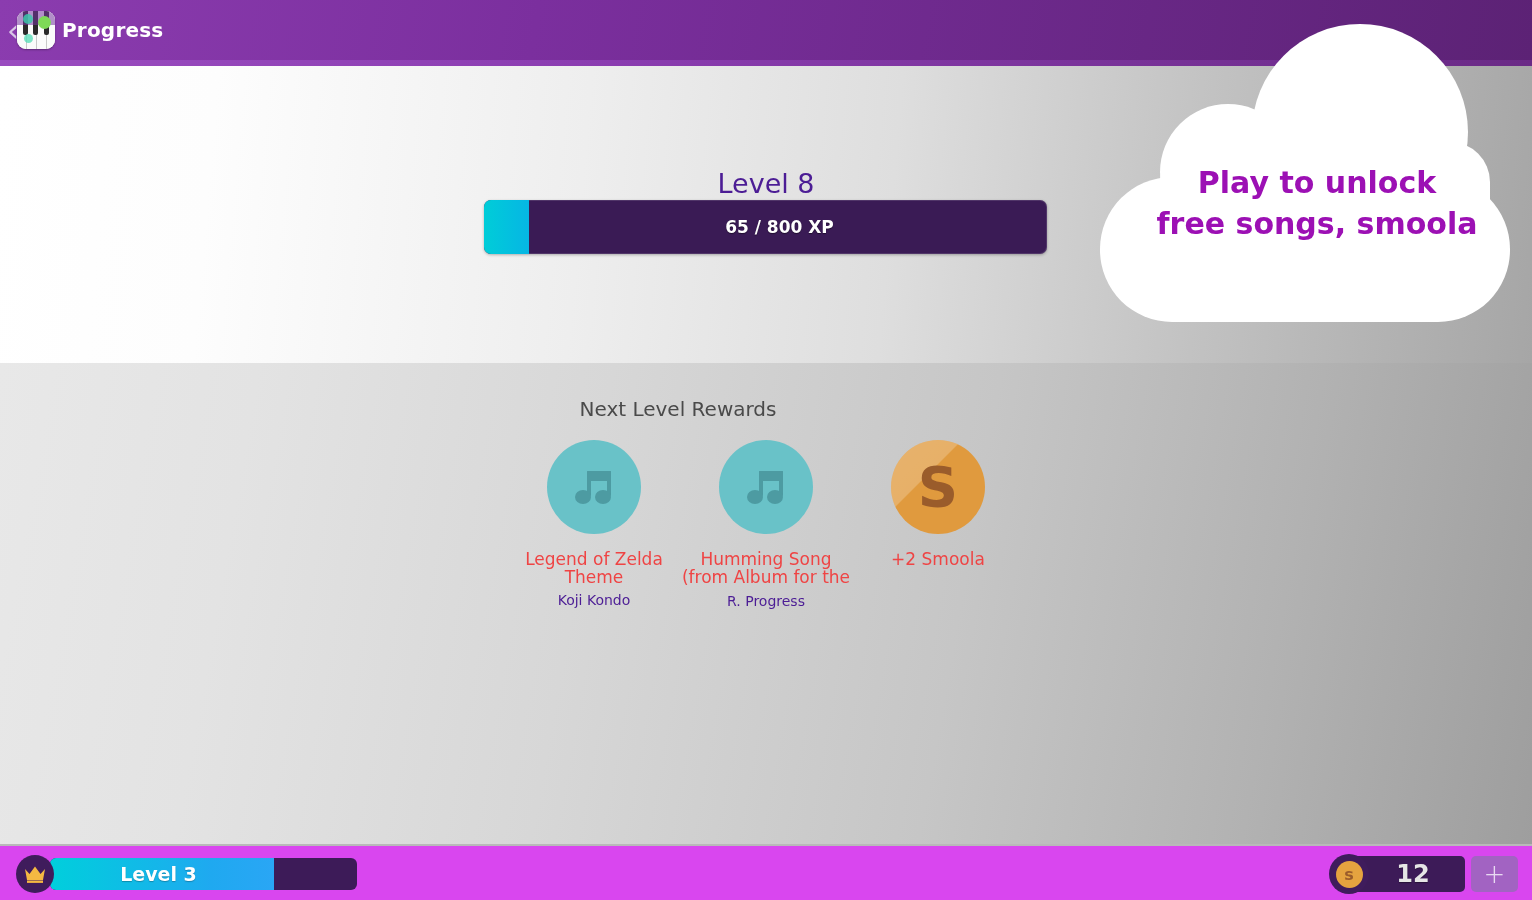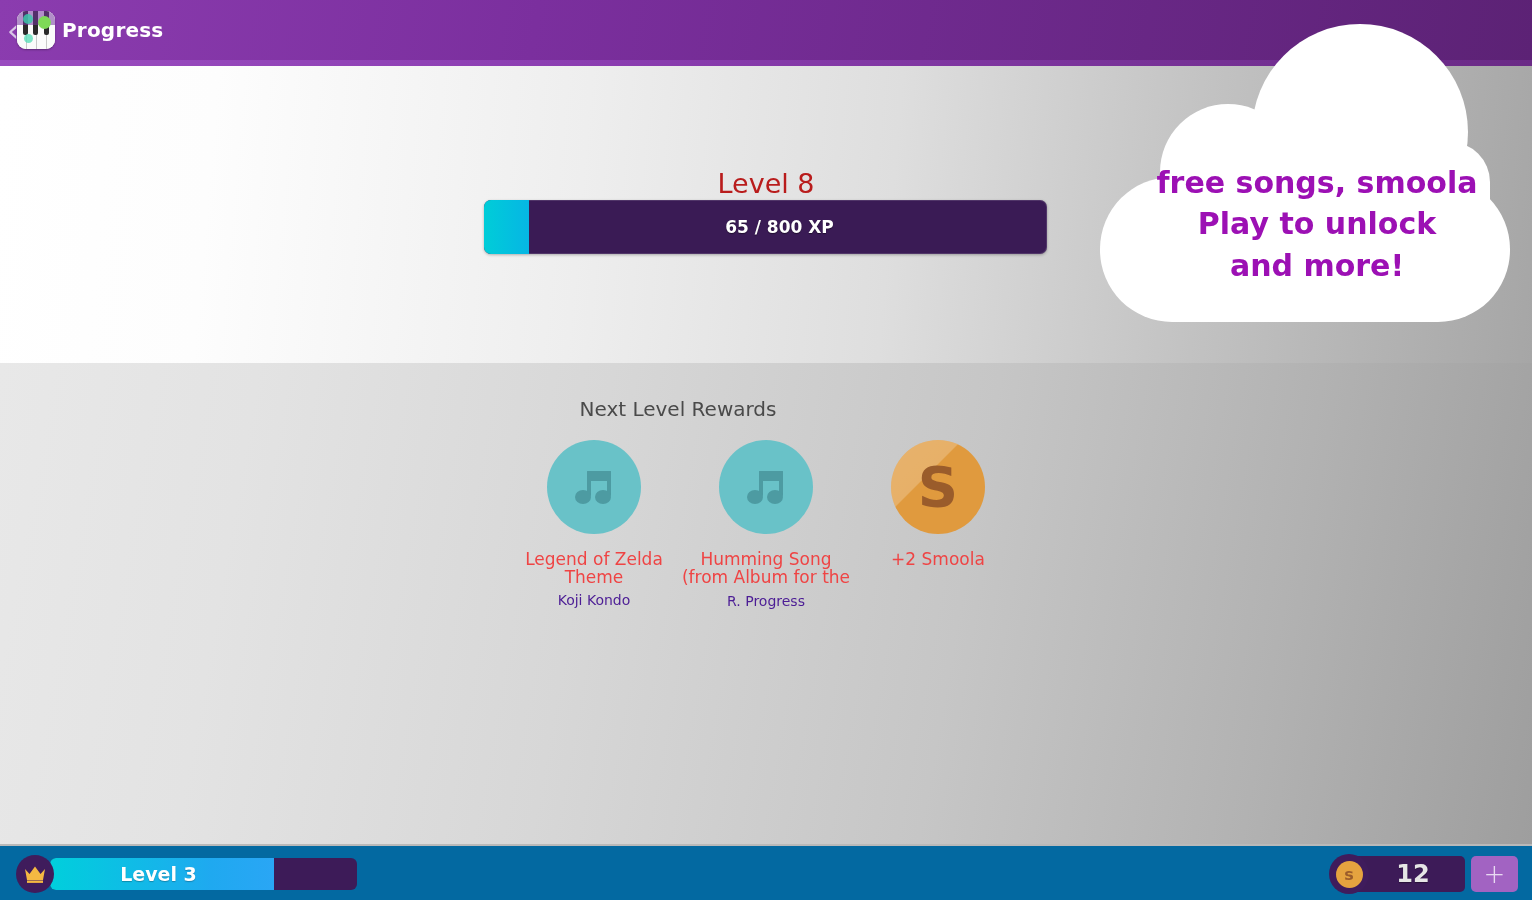--- a/index.html
+++ b/index.html
@@ -66,21 +66,21 @@
 
   
   #panel-top {
     position: absolute; top: 66px; left: 0;
     width: 1532px; height: 297px;
     background: linear-gradient(95deg, #ffffff 0%, #fdfdfd 14%, #eeeeee 38%, #dedede 58%, #c2c2c2 78%, #a6a6a6 100%);
   }
   #level-title {
     position: absolute; top: 168px; left: 0; width: 1532px;
     text-align: center;
-    font-size: 27px; color: #b91c1c;
+    font-size: 27px; color: #4c1d95;
     font-family: "DejaVu Sans", sans-serif;
   }
   #xp-bar {
     position: absolute; top: 200px; left: 484px;
     width: 563px; height: 54px;
     border-radius: 7px;
     background: #3a1b55;
     box-shadow: 0 1px 3px rgba(0,0,0,.28), inset 0 0 0 1px rgba(255,255,255,.12);
     overflow: hidden;
   }
@@ -172,21 +172,21 @@
     font-size: 30px;
     font-weight: bold;
     line-height: 1.38;
     font-family: "DejaVu Sans", sans-serif;
   }
 
   
   #bottom-bar {
     position: absolute; bottom: 0; left: 0;
     width: 1532px; height: 56px;
-    background: #0369a1;
+    background: #d946ef;
     border-top: 2px solid #b9b9b9;
     z-index: 30;
   }
   #crown-badge {
     position: absolute; left: 16px; top: 9px;
     width: 38px; height: 38px; border-radius: 50%;
     background: #3f1c5c;
     display: flex; align-items: center; justify-content: center;
     z-index: 3;
   }
@@ -340,23 +340,22 @@
   <div id="cloud">
     <svg width="432" height="300" viewBox="0 0 432 300" aria-hidden="true">
       <g fill="#ffffff">
         <circle cx="260" cy="110" r="108"></circle>
         <circle cx="128" cy="150" r="68"></circle>
         <rect x="0" y="155" width="410" height="145" rx="72"></rect>
         <rect x="60" y="120" width="330" height="160" rx="40"></rect>
       </g>
     </svg>
     <div id="cloud-text">
+      <div>Play to unlock</div>
       <div>free songs, smoola</div>
-      <div>Play to unlock</div>
-      <div>and more!</div>
     </div>
   </div>
 
   <div id="bottom-bar">
 
     <div id="level-track">
       <div id="level-fill" style="width: 224.11px;"></div>
       <div id="level-fill-label">Level 3</div>
     </div>
 

